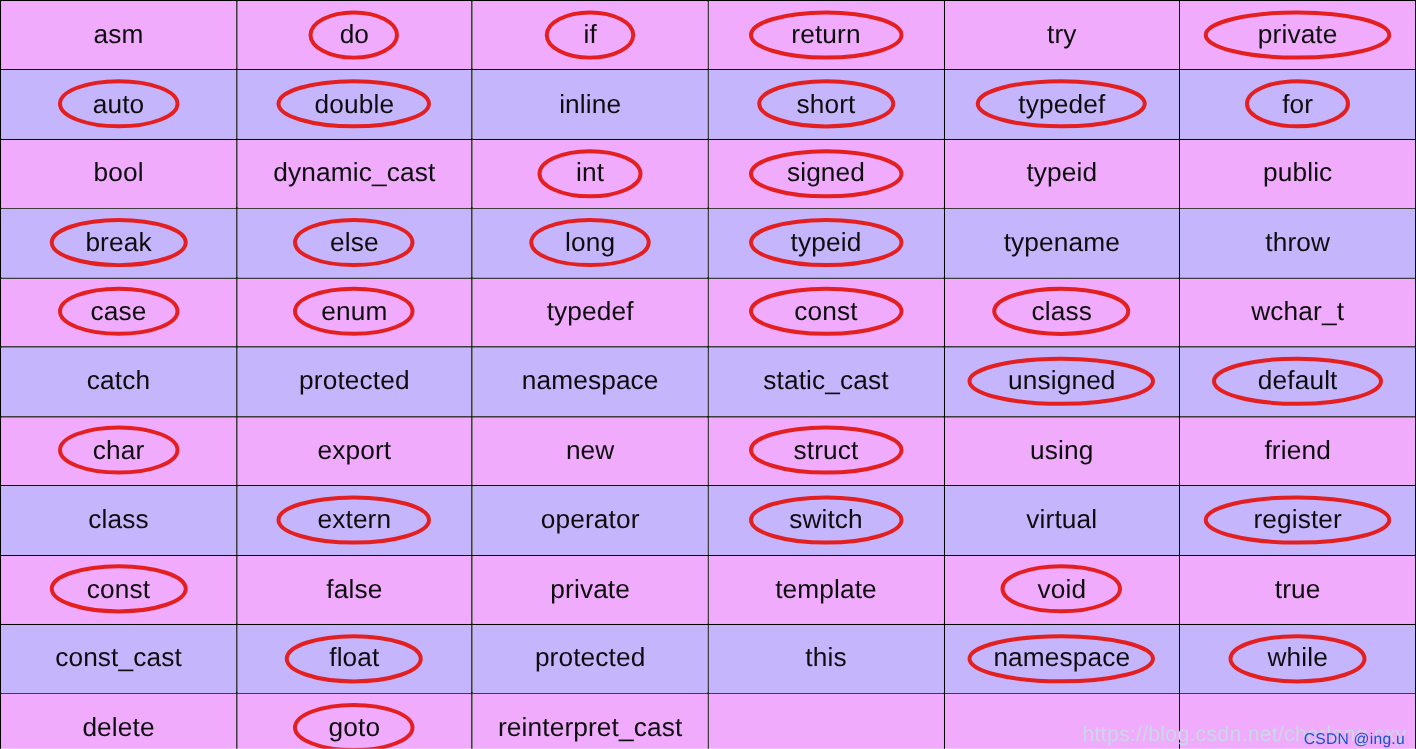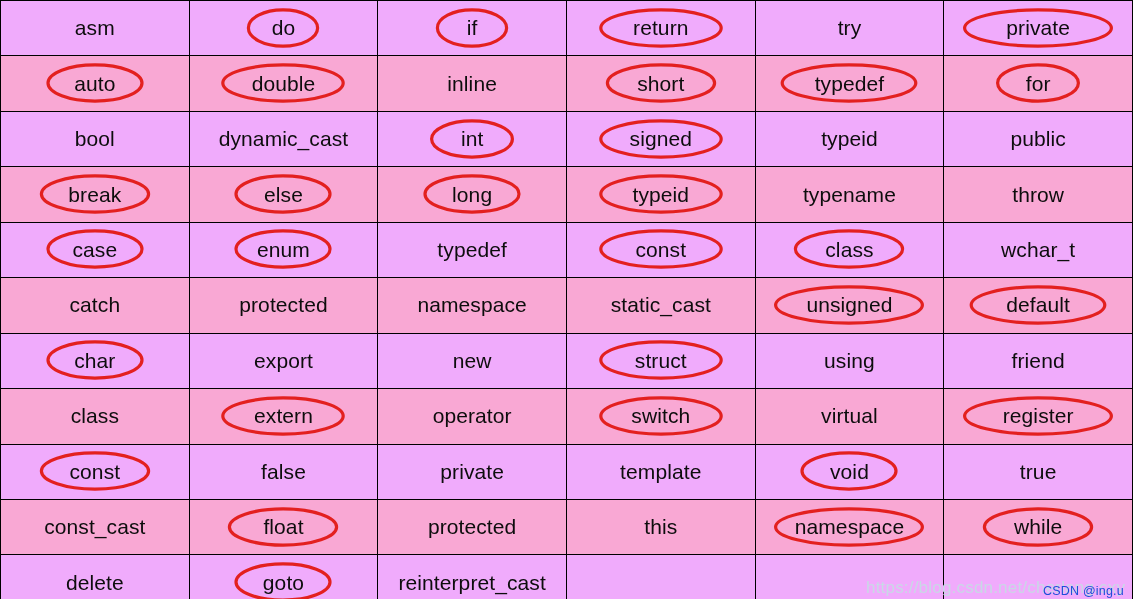--- a/index.html
+++ b/index.html
@@ -30,21 +30,21 @@
     padding: 0;
     margin: 0;
     text-align: center;
     vertical-align: middle;
     height: 54.45px;
     position: relative;
     overflow: hidden;
   }
 
   tr.row-shaded td { background-color: #f0abfc; }
-  tr.row-plain  td { background-color: #f9a8d4; }
+  tr.row-plain  td { background-color: #c4b5fd; }
 
   .cell-inner {
     position: relative;
     display: inline-block;
     line-height: 1;
     padding: 0;
   }
 
   .kw-text {
     position: relative;

